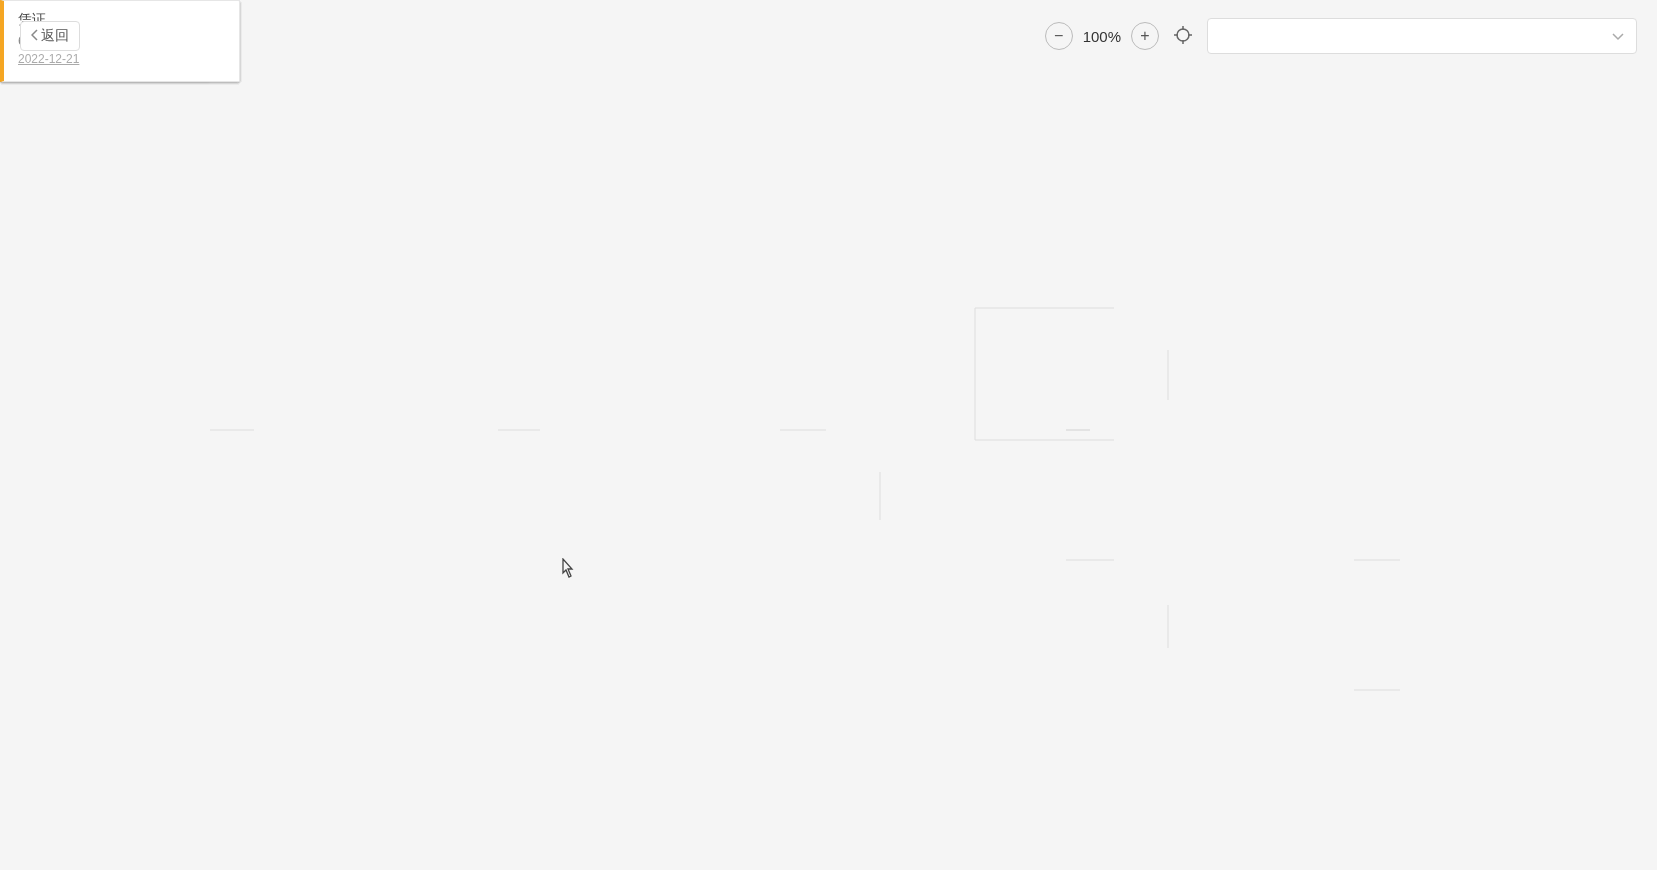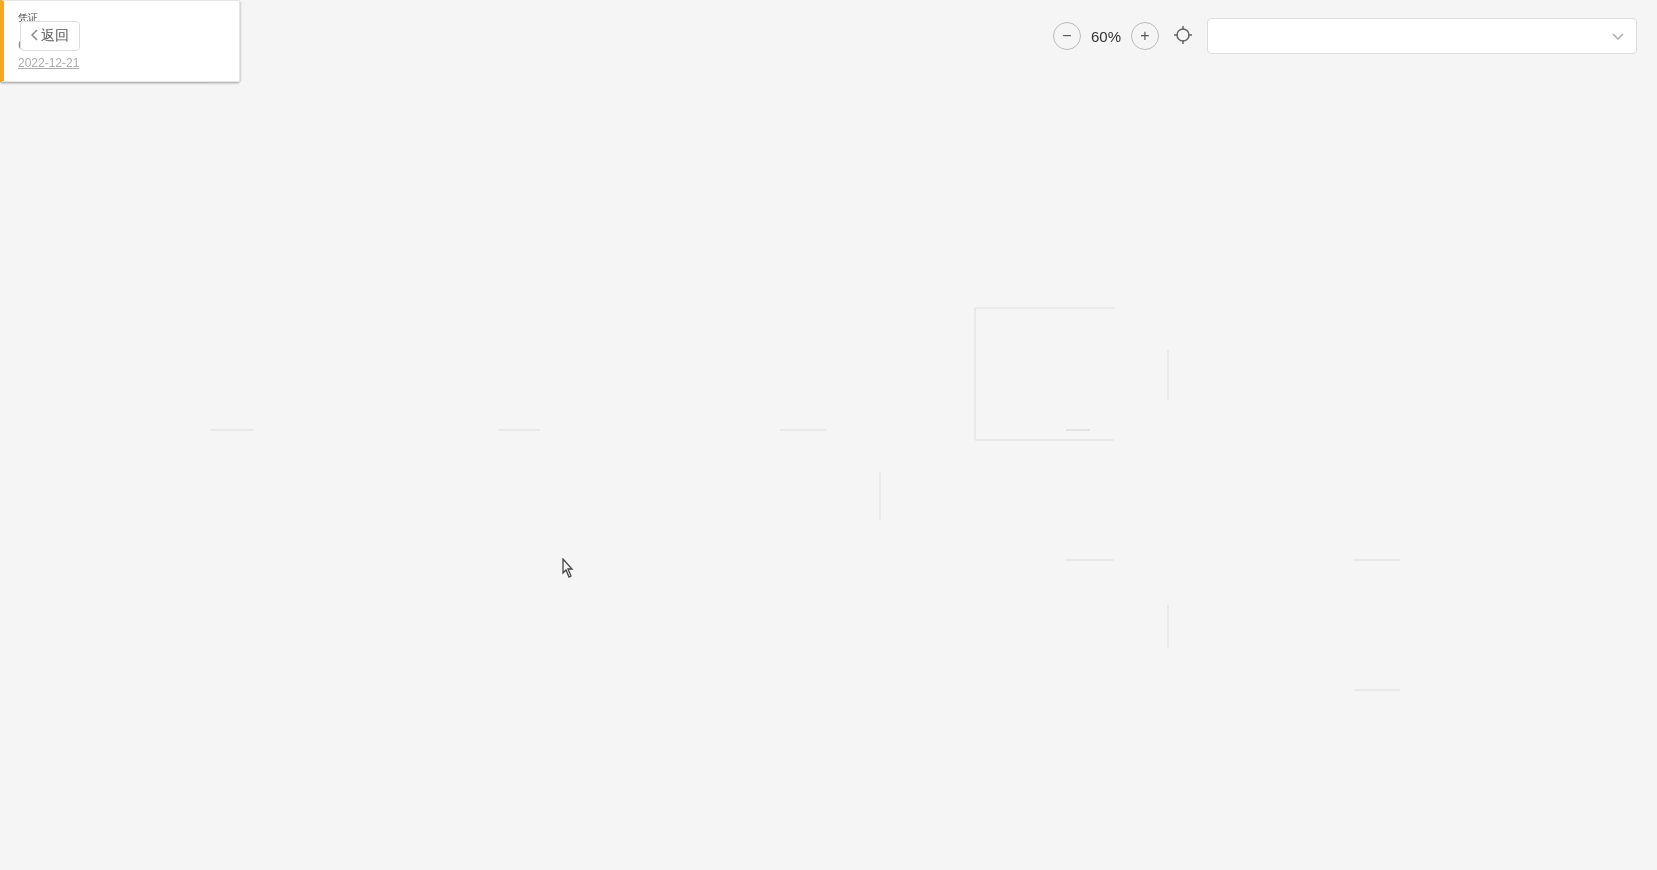--- a/index.html
+++ b/index.html
@@ -83,21 +83,21 @@
       width: 240px;
       height: 82px;
       background: #fff;
       border: 1px solid #e6e6e6;
       border-left: 4px solid #f5a623;
       border-radius: 2px;
       padding: 10px 14px;
       box-shadow: 0 1px 3px rgba(0,0,0,0.04);
       cursor: pointer;
     }
-    .node .title { font-size: 10px; color: #444; margin-bottom: 12px; }
+    .node .title { font-size: 14px; color: #444; margin-bottom: 4px; }
     .node .num { font-size: 13px; color: #888; margin-bottom: 4px; }
     .node .date { font-size: 12px; color: #aaa; text-decoration: underline; }
     .node.active {
       border: 2px solid #4a9eff;
       border-left: 4px solid #4a9eff;
     }
     .node.active .title,
     .node.active .num,
     .node.active .date { color: #4a9eff; }
     .node.clipped {
@@ -243,21 +243,21 @@
           <path d="M6 1 L1 6 L6 11" stroke="#888" stroke-width="1.5" fill="none"></path>
         </svg>
     </span>
     <span>返回</span>
   </button>
 
   <div class="toolbar-right">
     <button class="round-btn">
       <span>−</span>
     </button>
-    <span class="zoom-label">60%</span>
+    <span class="zoom-label">100%</span>
     <button class="round-btn">
       <span>+</span>
     </button>
     <button class="center-btn">
       <span>
         <svg width="20" height="20" viewBox="0 0 20 20">
             <circle cx="10" cy="10" r="6" stroke="#666" stroke-width="1.5" fill="none"></circle>
             <path d="M10 1v4 M10 15v4 M1 10h4 M15 10h4" stroke="#666" stroke-width="1.5"></path>
           </svg>
       </span>

